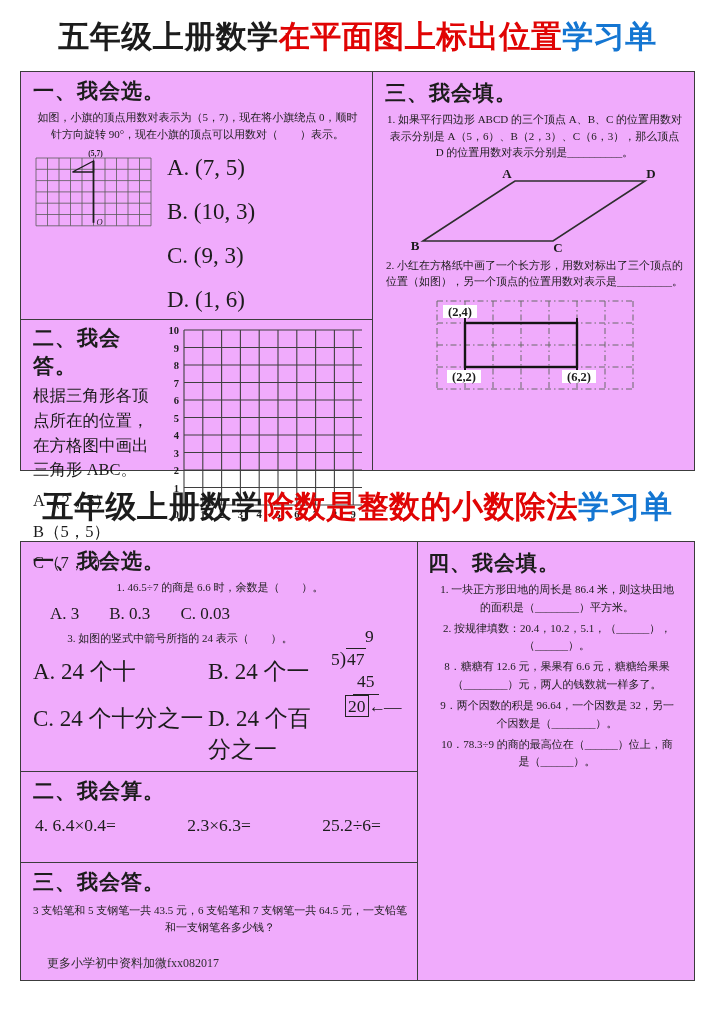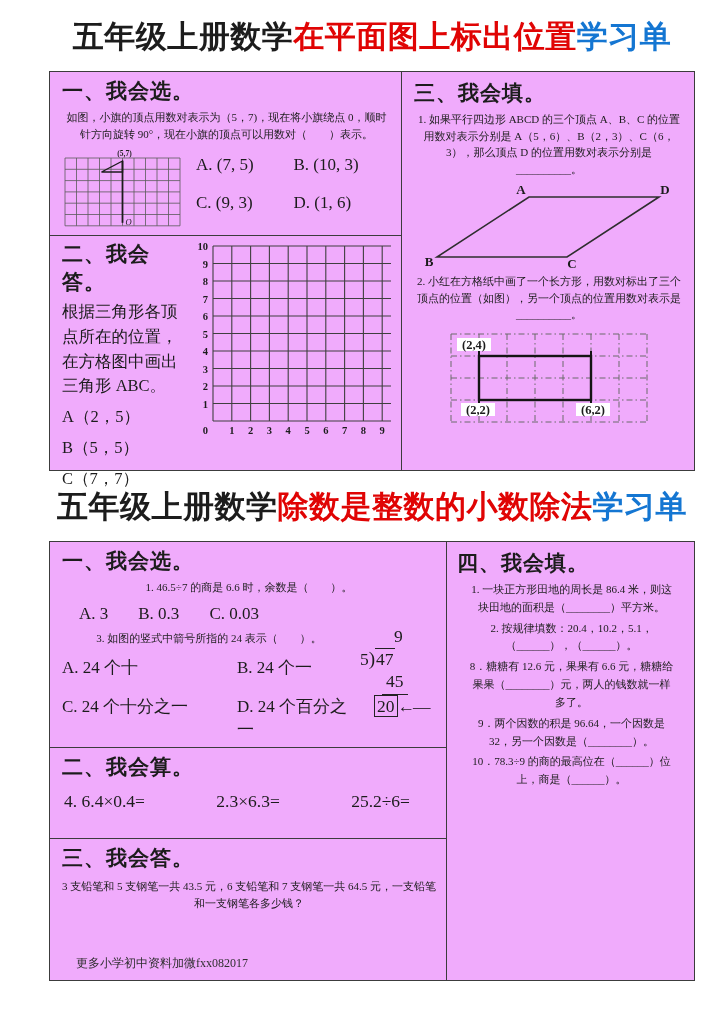--- a/index.html
+++ b/index.html
@@ -1,55 +1,55 @@
 <!DOCTYPE html>
 <html><head>
 <meta charset="utf-8">
 <style>
   html,body{margin:0;padding:0;background:#ffffff;}
   body{width:724px;height:1024px;overflow:hidden;color:#1c1c1c;
        font-family:"Liberation Serif","DejaVu Serif",serif;}
-  .page{box-sizing:border-box;width:724px;height:916px;padding:14px 29px 8px 49px;}
+  .page{box-sizing:border-box;width:724px;height:916px;padding:14px 29px 8px 20px;}
 
   h1.ws-title{font-family:"Liberation Sans","DejaVu Sans",sans-serif;
        font-size:31px;font-weight:700;text-align:center;margin:2px 0 13px;
        letter-spacing:0.5px;white-space:nowrap;}
   .t-red{color:#e00404;} .t-blue{color:#1476d2;}
 
   .box{border:1.6px solid #3c3c3c;display:flex;box-sizing:border-box;background:#f0abfc;}
   .box1{height:400px;margin-bottom:15px;}
   .box2{height:440px;}
   .col{box-sizing:border-box;}
 
   .b1-left{width:352px;border-right:1.4px solid #3c3c3c;display:flex;flex-direction:column;}
   .b1-right{flex:1;padding:5px 10px 4px 12px;}
   .sec{padding:3px 10px 6px 12px;}
   .sec-answer{border-top:1.4px solid #3c3c3c;flex:1;display:flex;gap:2px;padding-top:2px;}
 
   h2.sec-h{font-size:21px;margin:2px 0 4px;font-weight:700;letter-spacing:1px;}
   p.qt{font-size:11px;line-height:1.5;margin:2px 0;text-align:center;}
   .fig-opts{display:flex;align-items:flex-start;gap:12px;margin-top:5px;}
-  .opts-grid{display:grid;grid-template-columns:1fr 1fr;row-gap:18px;
-       font-size:17px;flex:1;padding-top:8px;}
+  .opts-grid{display:grid;grid-template-columns:1fr;row-gap:18px;
+       font-size:23px;flex:1;padding-top:8px;}
 
   .ans-text{width:140px;font-size:16.5px;}
   .ans-text p{margin:2px 0;line-height:1.5;}
   .ans-pts{font-size:16.5px;margin:4px 0 0;}
   .ans-pts p{margin:6px 0;}
   svg{display:block;}
   .center-svg{margin:4px auto 2px;}
 
   .b2-left{width:397px;border-right:1.4px solid #3c3c3c;display:flex;flex-direction:column;}
   .b2-right{flex:1;padding:5px 8px 4px 10px;}
   .b2-right p.qt{line-height:1.62;margin:3px 12px;}
   .s-calc{border-top:1.4px solid #3c3c3c;}
   .s-ans{border-top:1.4px solid #3c3c3c;flex:1;display:flex;flex-direction:column;}
   .opts-inline{display:flex;gap:30px;font-size:17px;margin:8px 17px 4px;}
   .q3wrap{position:relative;padding-right:80px;margin-top:6px;}
-  .q3-opts{display:grid;grid-template-columns:175px 1fr;row-gap:16px;font-size:17px;margin-top:10px;}
+  .q3-opts{display:grid;grid-template-columns:175px 1fr;row-gap:16px;font-size:23px;margin-top:10px;}
   .calc-row{display:flex;justify-content:space-between;padding:6px 26px 20px 2px;font-size:17.5px;}
 
   .longdiv{position:absolute;top:-4px;right:-2px;width:78px;font-size:17.5px;line-height:1.25;}
   .ld-q{padding-left:34px;}
   .ld-par{font-size:19px;}
   .ld-n{border-top:1.6px solid #222;padding:0 1px;}
   .ld-prod{padding-left:22px;}
   .ld-45{display:inline-block;border-bottom:1.6px solid #222;padding:0 4px 1px;}
   .ld-row4{white-space:nowrap;padding-left:14px;margin-top:1px;}
   .ld-box{border:1.6px solid #222;padding:0 2px;}

